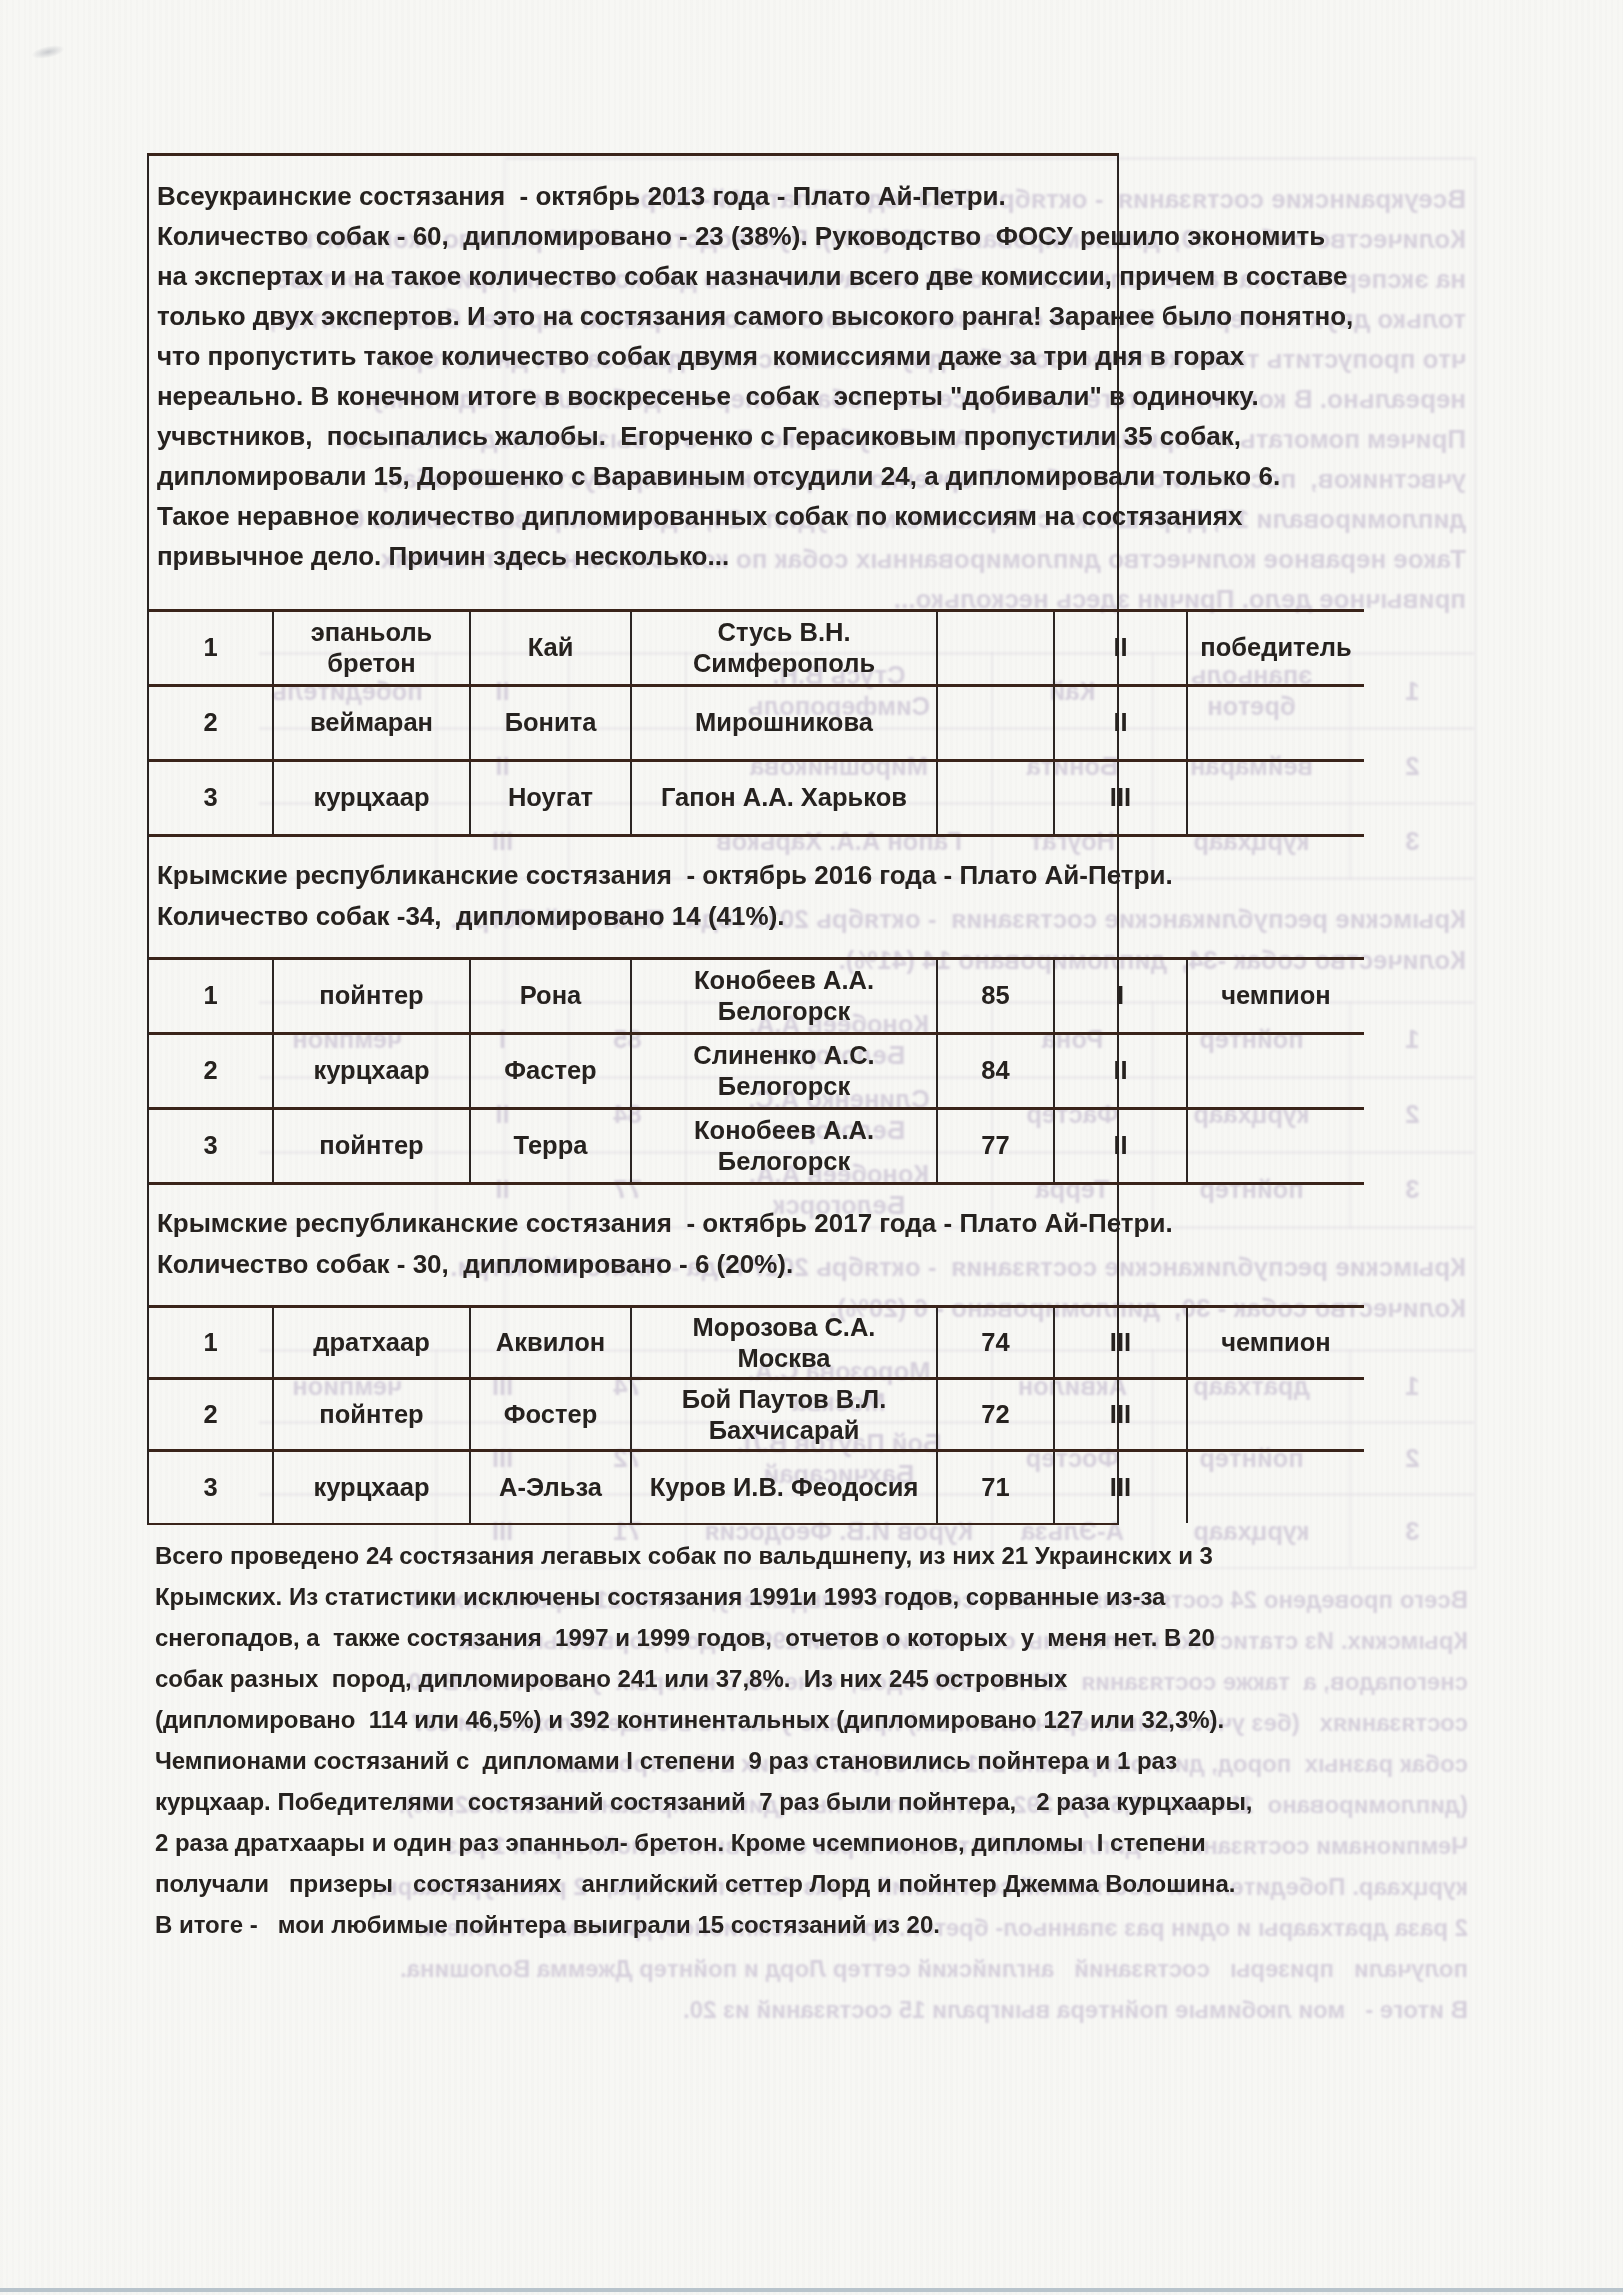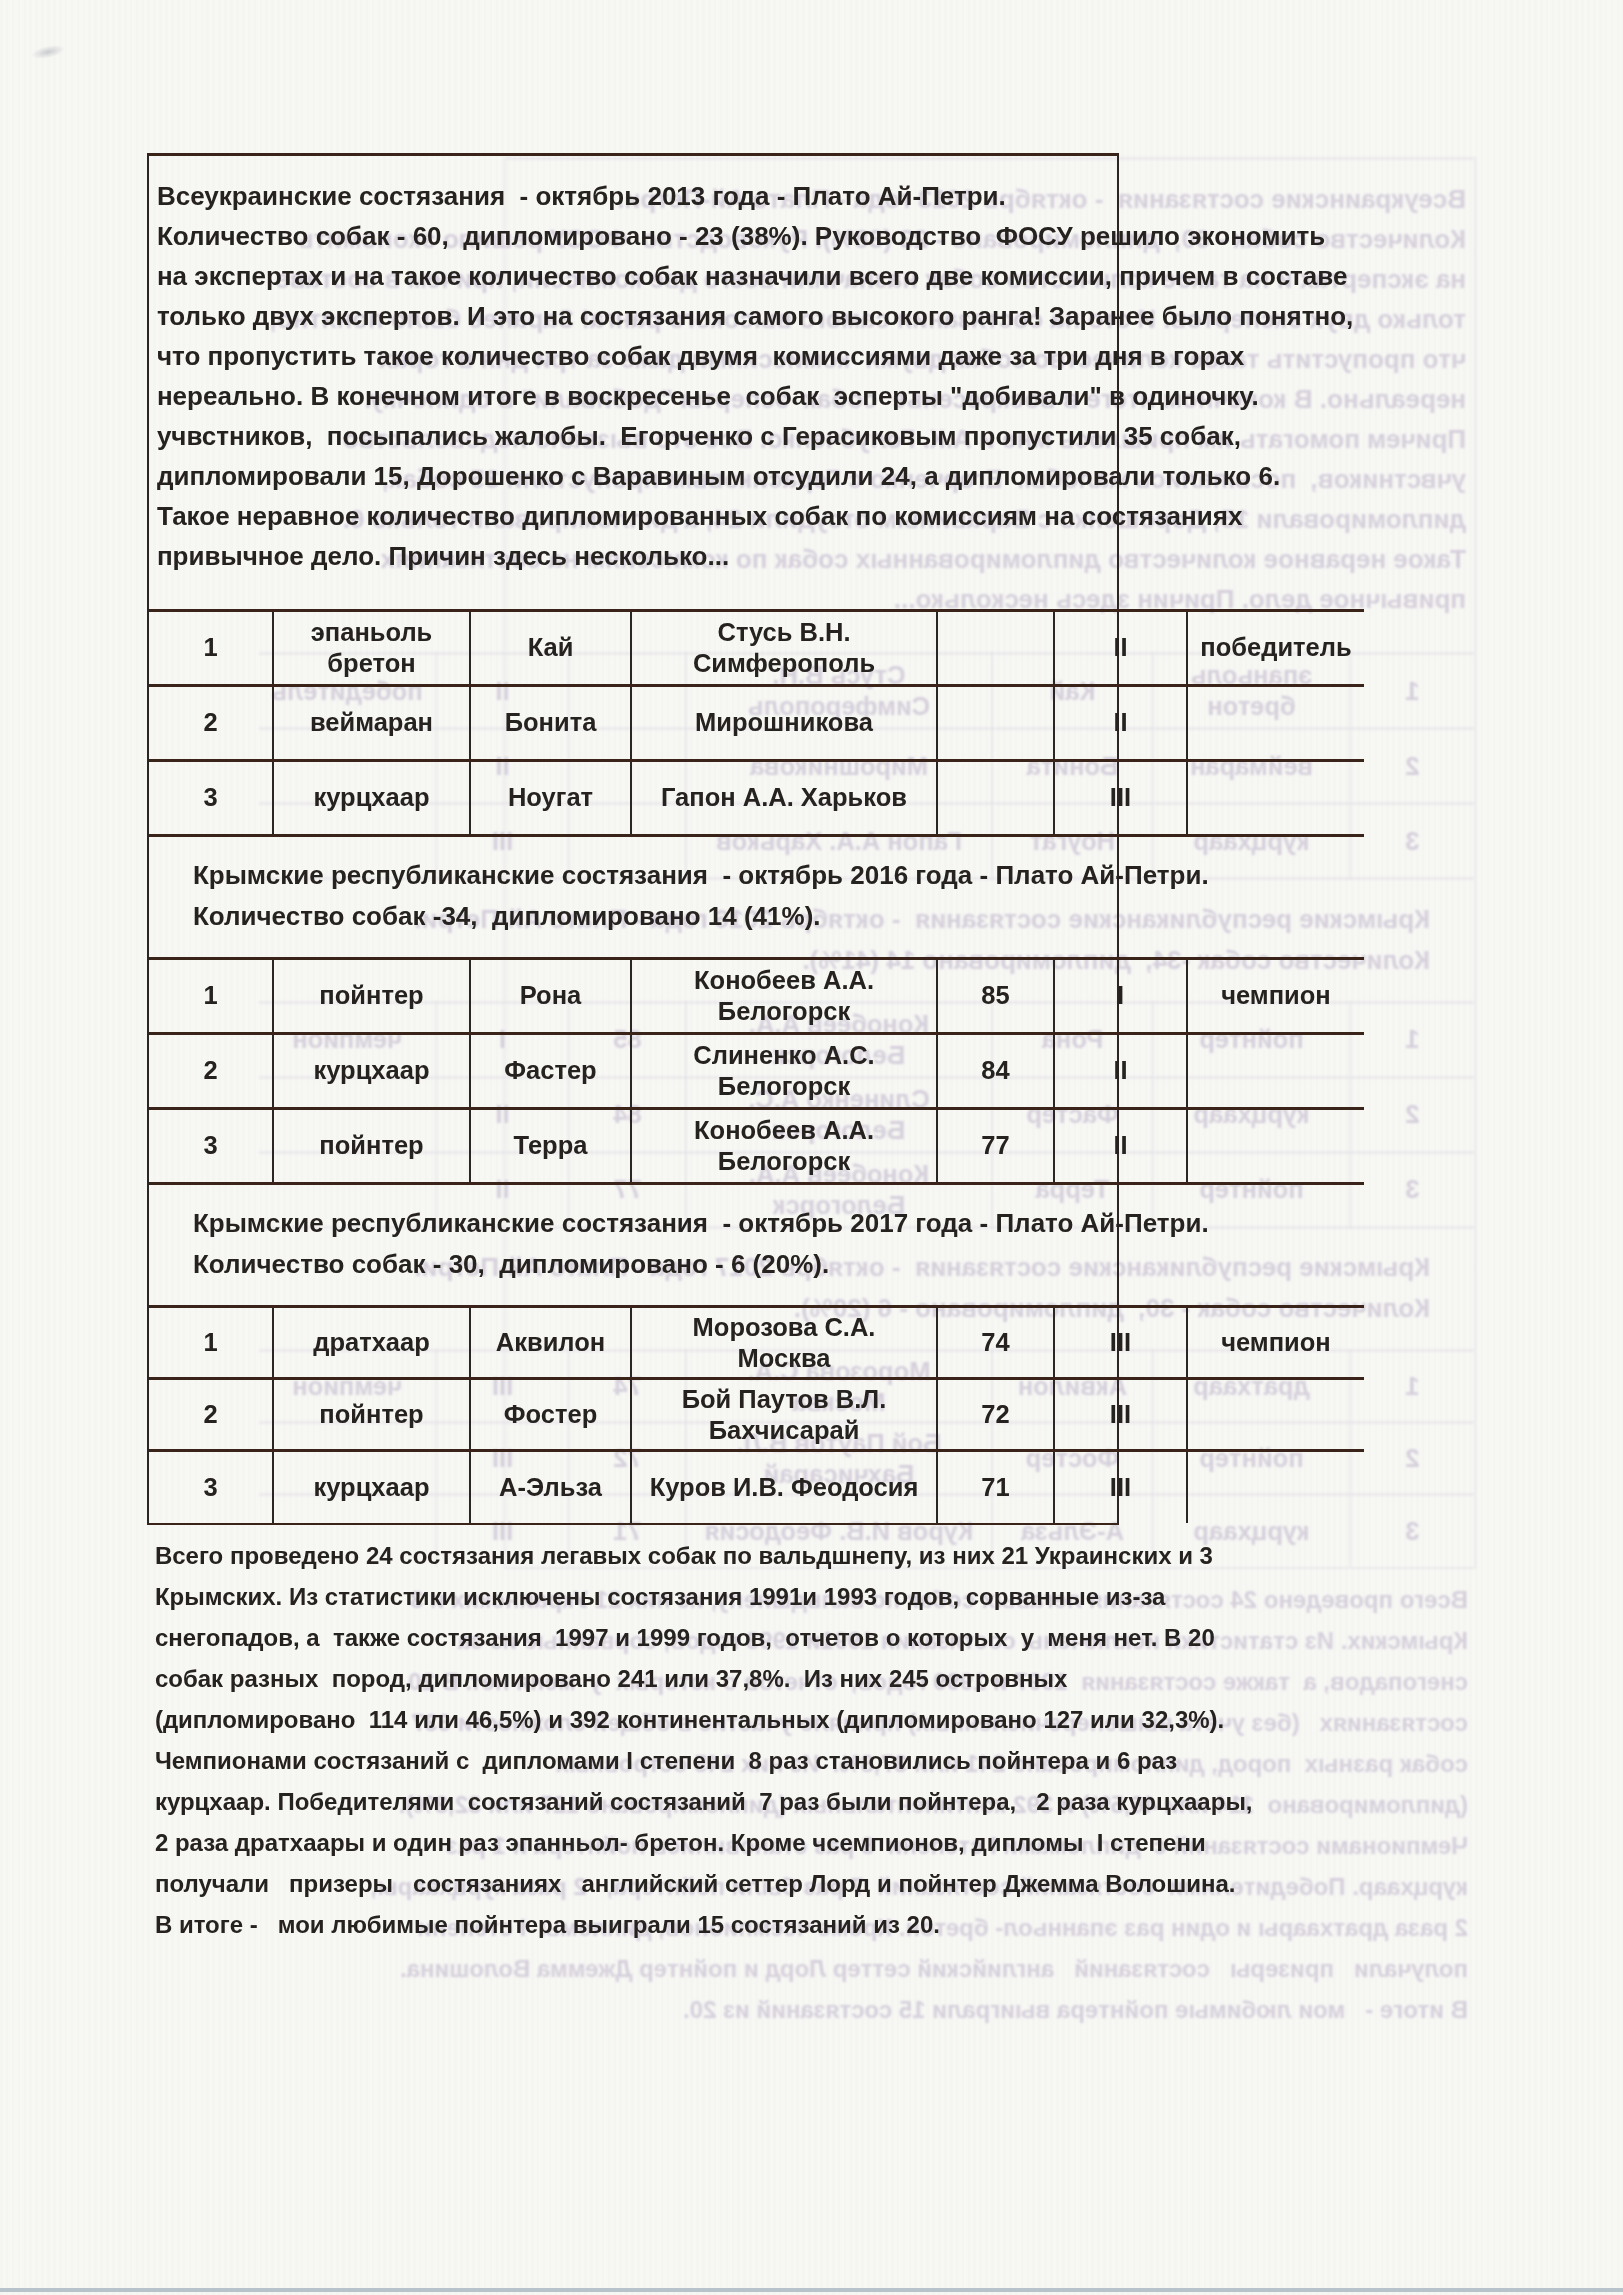--- a/index.html
+++ b/index.html
@@ -52,21 +52,21 @@
     border:2.6px solid var(--line-v);
     border-top:3.3px solid var(--line-h);
     border-bottom:2.6px solid var(--line-h);
   }
   .para{padding:19.6px 9.2px 33px 7.9px;}
   .para .tline{
     white-space:pre;
     font-size:26px;
     line-height:40px;
   }
-  .sect{padding:18.3px 9.2px 20px 7.9px;margin-left:36px;}
+  .sect{padding:18.3px 9.2px 20px 7.9px;}
   .sect .tline{white-space:pre;font-size:26px;line-height:41px;}
   table.tbl{
     width:100%;
     border-collapse:collapse;
     table-layout:fixed;
   }
   table.tbl tr{border-top:3.3px solid var(--line-h);}
   table.t1,table.t2{border-bottom:3.3px solid var(--line-h);}
   table.tbl td{
     border-left:2.6px solid var(--line-v);
@@ -441,21 +441,21 @@
       </table>
 
     </div>
 
     <div class="closing">
       <div class="tline">Всего проведено 24 состязания легавых собак по вальдшнепу, из них 21 Украинских и 3</div>
       <div class="tline">Крымских. Из статистики исключены состязания 1991и 1993 годов, сорванные из-за</div>
       <div class="tline">снегопадов, а  также состязания  1997 и 1999 годов,  отчетов о которых  у  меня нет. В 20</div>
       <div class="tline">собак разных  пород, дипломировано 241 или 37,8%.  Из них 245 островных</div>
       <div class="tline">(дипломировано  114 или 46,5%) и 392 континентальных (дипломировано 127 или 32,3%).</div>
-      <div class="tline">Чемпионами состязаний с  дипломами I степени  8 раз становились пойнтера и 6 раз</div>
+      <div class="tline">Чемпионами состязаний с  дипломами I степени  9 раз становились пойнтера и 1 раз</div>
       <div class="tline">курцхаар. Победителями  состязаний состязаний  7 раз были пойнтера,   2 раза курцхаары,</div>
       <div class="tline">2 раза дратхаары и один раз эпанньол- бретон. Кроме чсемпионов, дипломы  I степени</div>
       <div class="tline">получали   призеры   состязаниях   английский сеттер Лорд и пойнтер Джемма Волошина.</div>
       <div class="tline">В итоге -   мои любимые пойнтера выиграли 15 состязаний из 20.</div>
     </div>
   </div>
 
   <div class="scan-edge"></div>
 </div>
 

